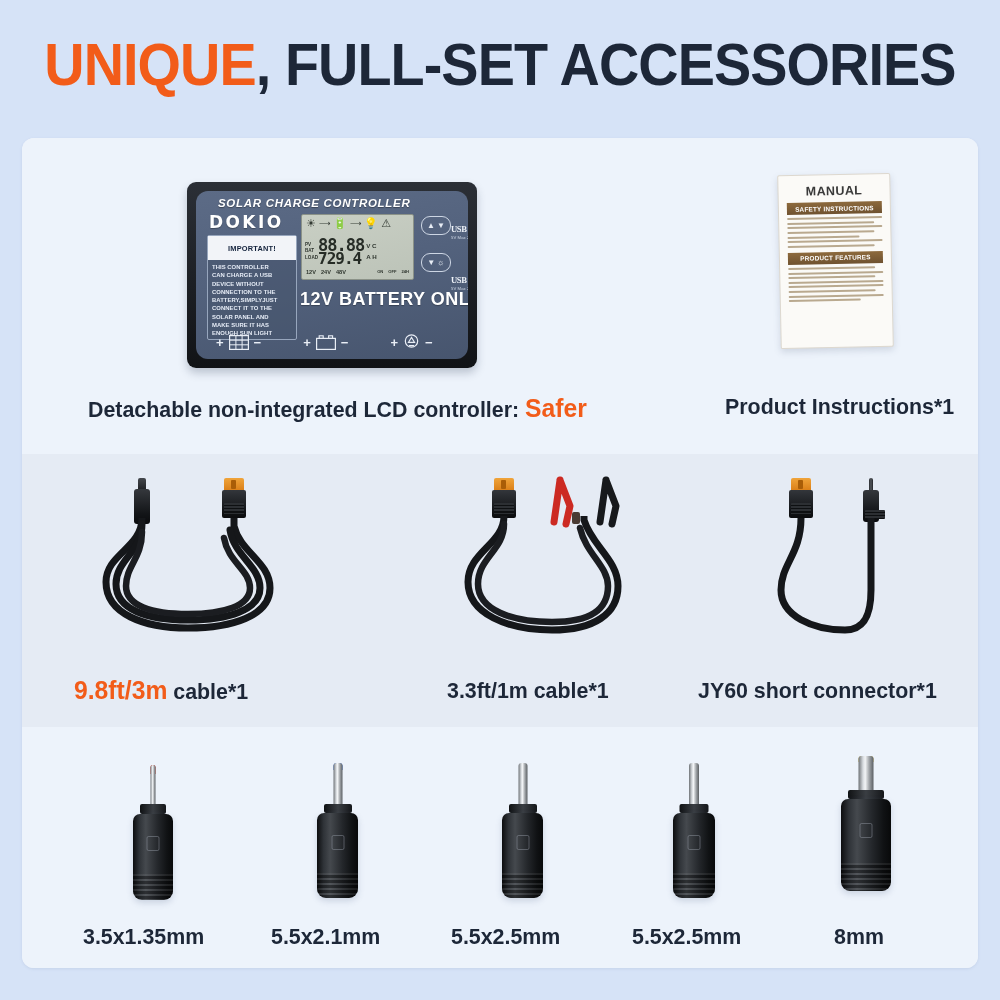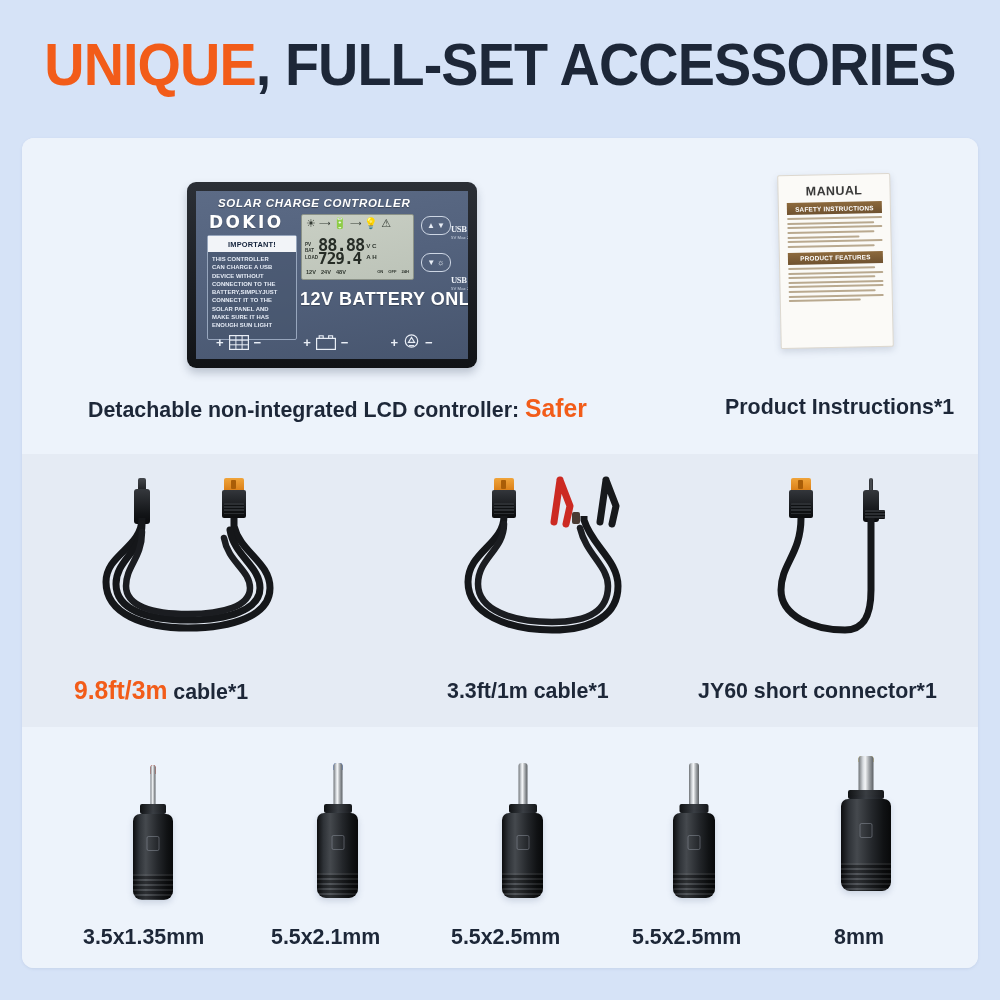--- a/index.html
+++ b/index.html
@@ -44,21 +44,21 @@
 
   
   .controller{
     position:absolute;left:165px;top:44px;width:290px;height:186px;
     border-radius:9px;
     background:linear-gradient(180deg,#2b2f36 0%,#1c1f24 55%,#111316 100%);
     padding:9px;box-sizing:border-box;
     box-shadow:0 5px 9px rgba(40,55,85,.25);
   }
   .ctrl-face{
-    width:100%;height:100%;border-radius:0;position:relative;
+    width:100%;height:100%;border-radius:12px;position:relative;
     background:linear-gradient(170deg,#5c6b86 0%,#53627d 45%,#47556e 100%);
     overflow:hidden;
   }
   .ctrl-title{
     position:absolute;left:22px;top:6px;
     font-size:11.5px;font-weight:bold;font-style:italic;color:#fff;
     letter-spacing:.7px;white-space:nowrap;
     text-shadow:0 1px 1px rgba(0,0,0,.35);
   }
   .brand{
@@ -67,21 +67,21 @@
     font-family:"DejaVu Sans",sans-serif;
     transform:scaleY(1.05);
     text-shadow:0 1px 1px rgba(0,0,0,.3);
   }
   .imp-box{
     position:absolute;left:11px;top:44px;width:88px;height:103px;
     border:1px solid #97a6bd;border-radius:2px;
     background:rgba(70,84,108,.55);
   }
   .imp-head{
-    height:16px;background:#f2f4f8;display:flex;align-items:center;justify-content:center;
+    height:24px;background:#f2f4f8;display:flex;align-items:center;justify-content:center;
     font-size:7.4px;font-weight:bold;color:#13223b;letter-spacing:.2px;
   }
   .imp-body{
     padding:3px 3px 0 4px;font-size:5.9px;line-height:8.3px;font-weight:bold;
     color:#e6ecf6;letter-spacing:.05px;
   }
   .lcd{
     position:absolute;left:105px;top:23px;width:111px;height:64px;
     background:linear-gradient(165deg,#c9cfc4 0%,#bcc3b8 100%);
     border:1px solid #8b9288;border-radius:2px;overflow:hidden;

